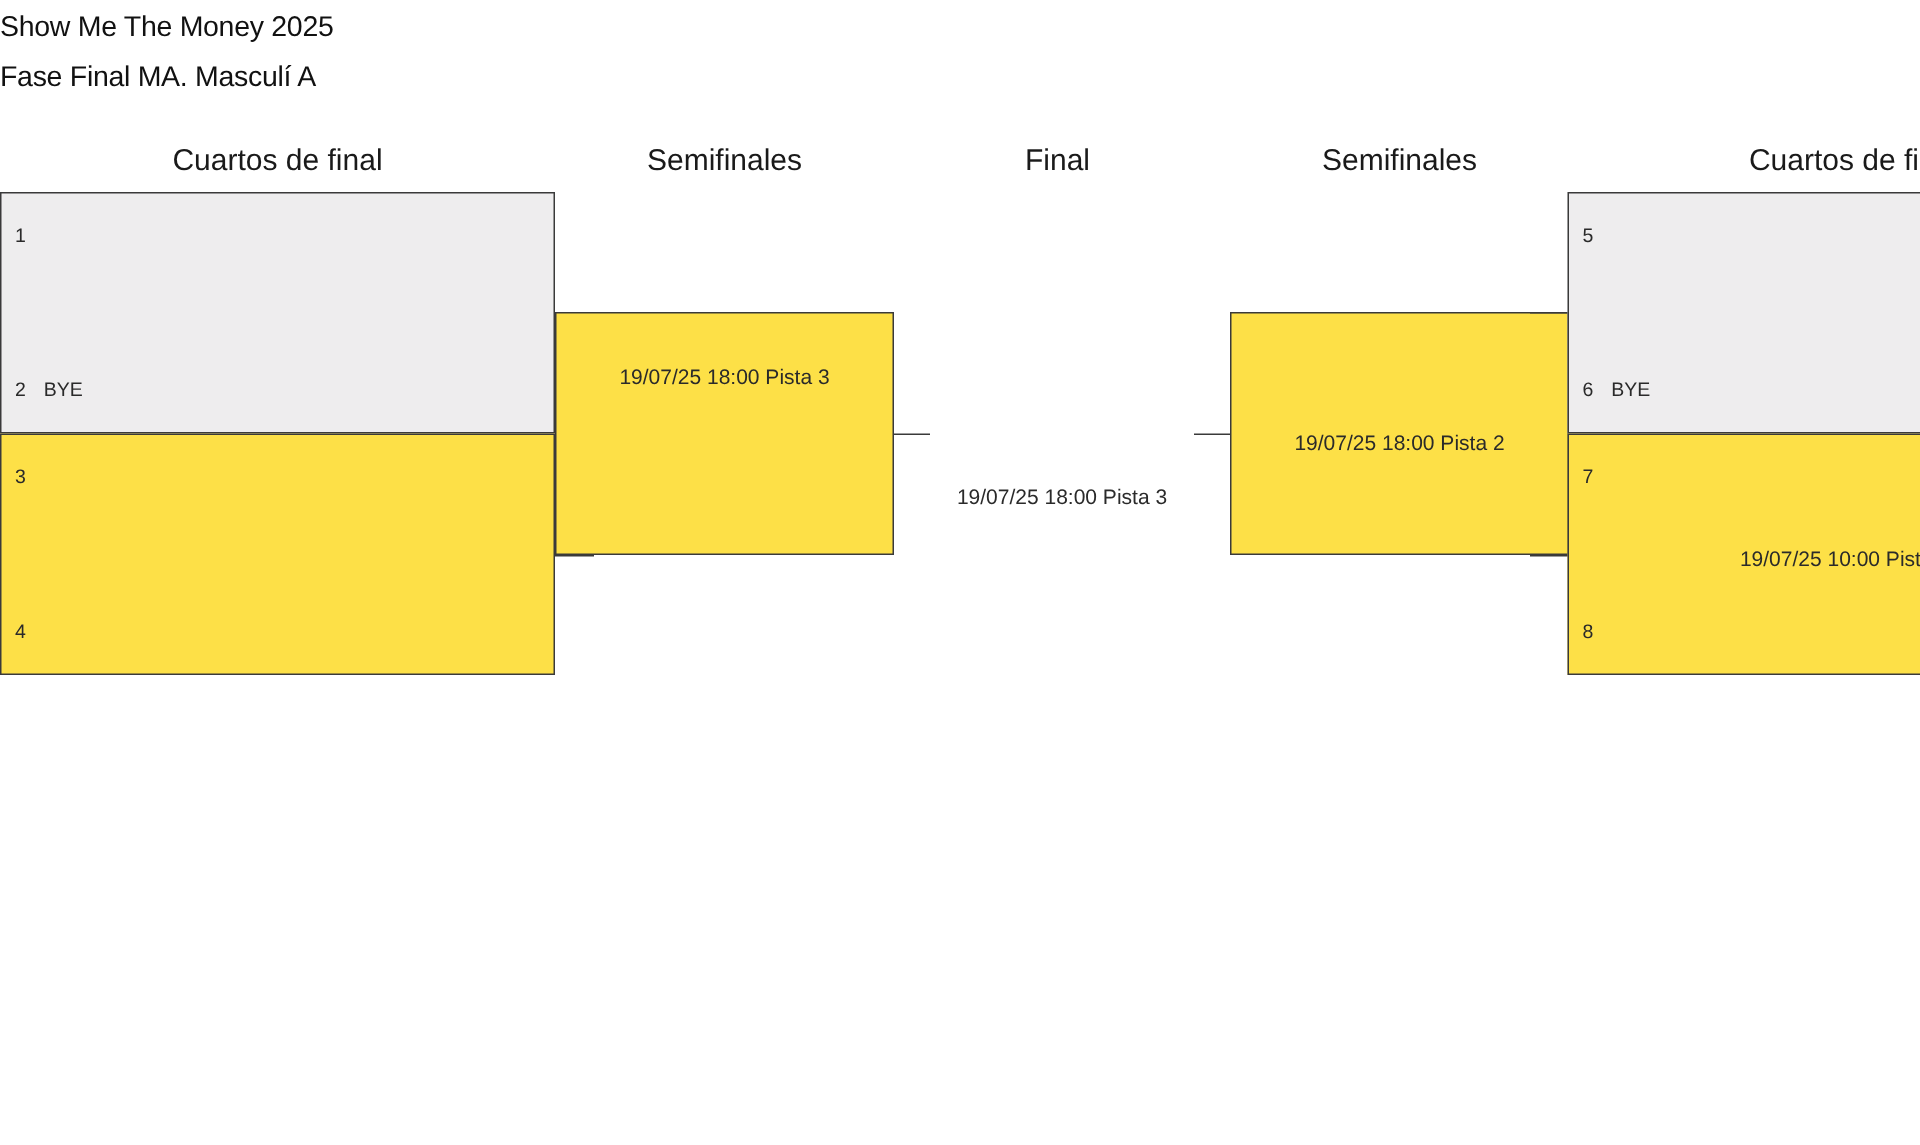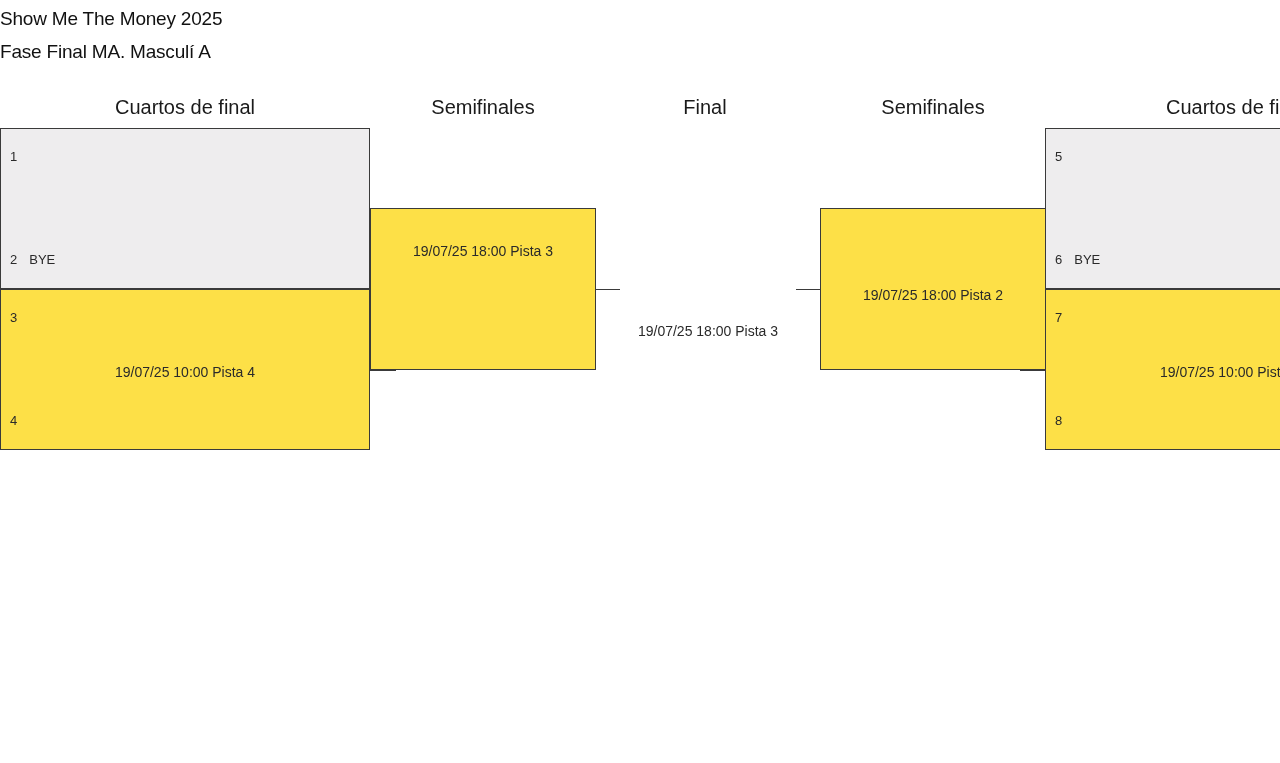--- a/index.html
+++ b/index.html
@@ -123,21 +123,20 @@
 
   <div class="match-box bye" style="left:0px; top:128px; width:370px; height:161px;">
     <div class="seed seed-top"><span>1</span></div>
     <div class="seed seed-bottom"><span>2</span><span class="bye-label">BYE</span></div>
   </div>
   <div class="connector" style="left:370px; top:208px; width:26px;"></div>
 
   <div class="match-box" style="left:0px; top:289px; width:370px; height:161px;">
     <div class="seed seed-top"><span>3</span></div>
     <div class="seed seed-bottom"><span>4</span></div>
-    <div class="match-info" style="left:0px; right:0px; top:73px; text-align:center;">19/07/25 10:00  Pista 4</div>
   </div>
   <div class="connector" style="left:370px; top:370px; width:26px;"></div>
 
   <div class="match-box" style="left:370px; top:208px; width:226px; height:162px;">
     <div class="match-info" style="left:0px; right:0px; top:33px; text-align:center;">19/07/25 18:00 Pista 3</div>
   </div>
   <div class="connector" style="left:596px; top:289px; width:24px;"></div>
 
   <div id="final-match-info" style="left:608px; top:322px; width:200px;">19/07/25 18:00 Pista 3</div>
 

